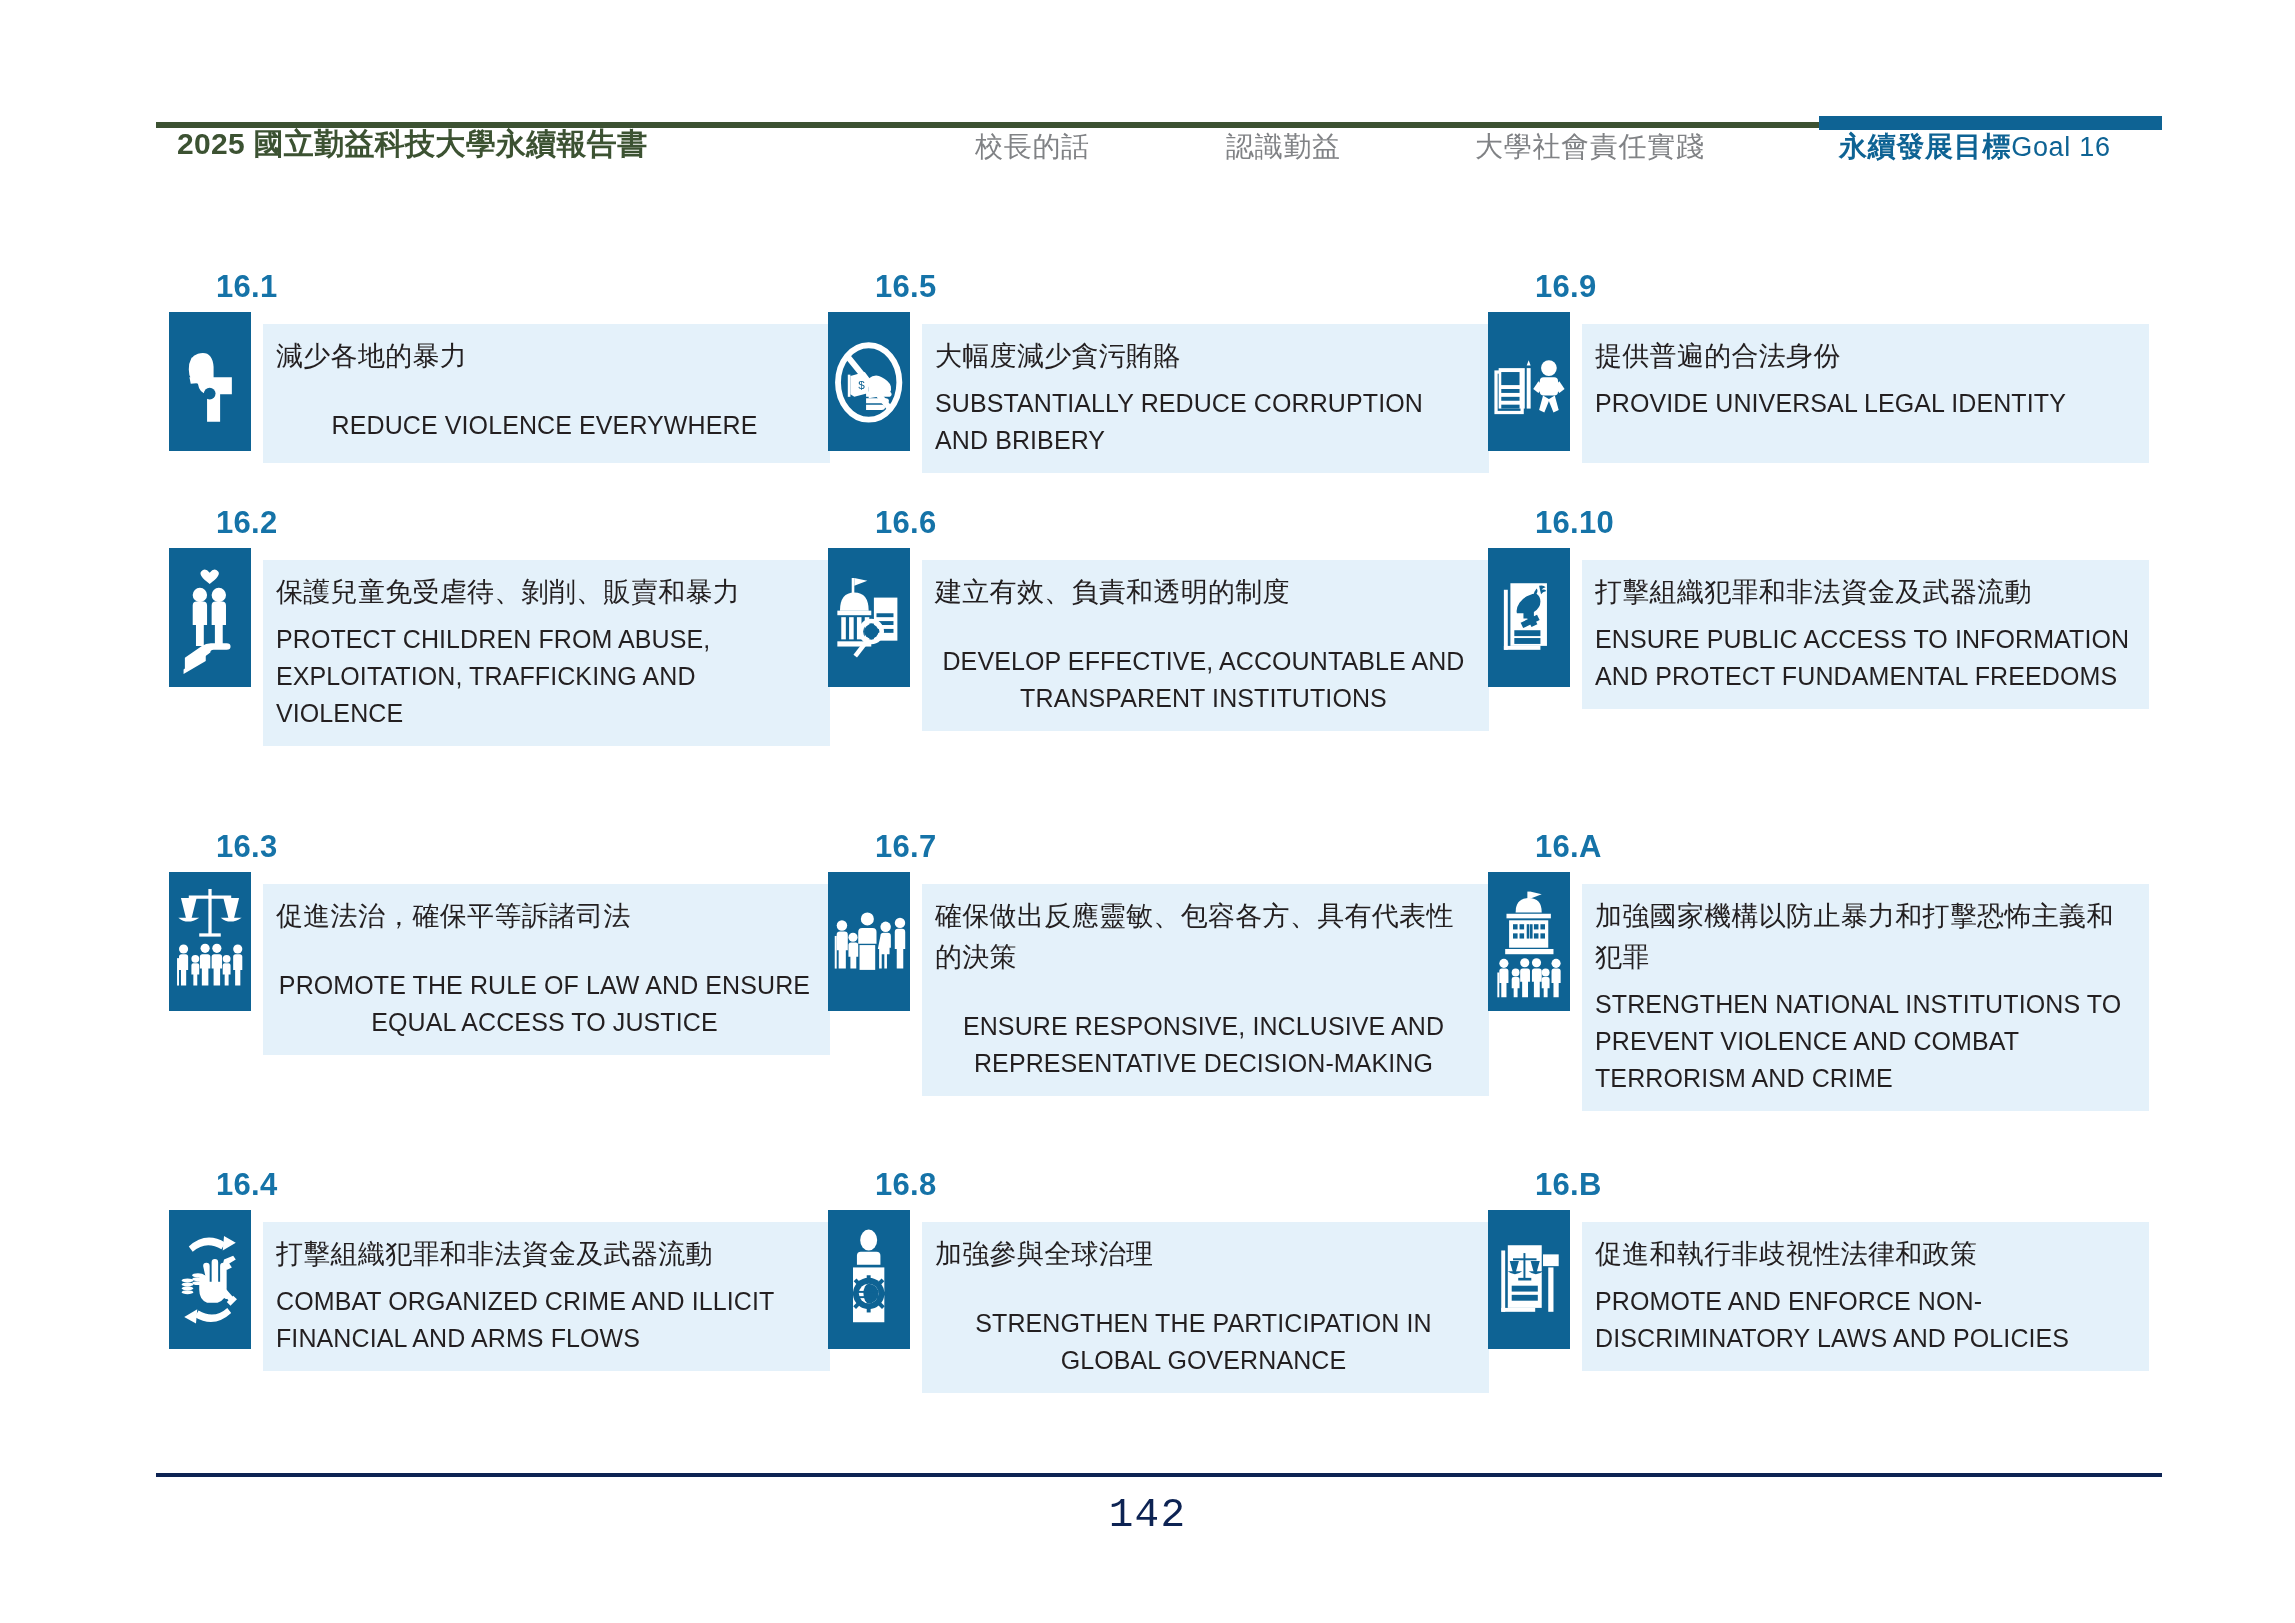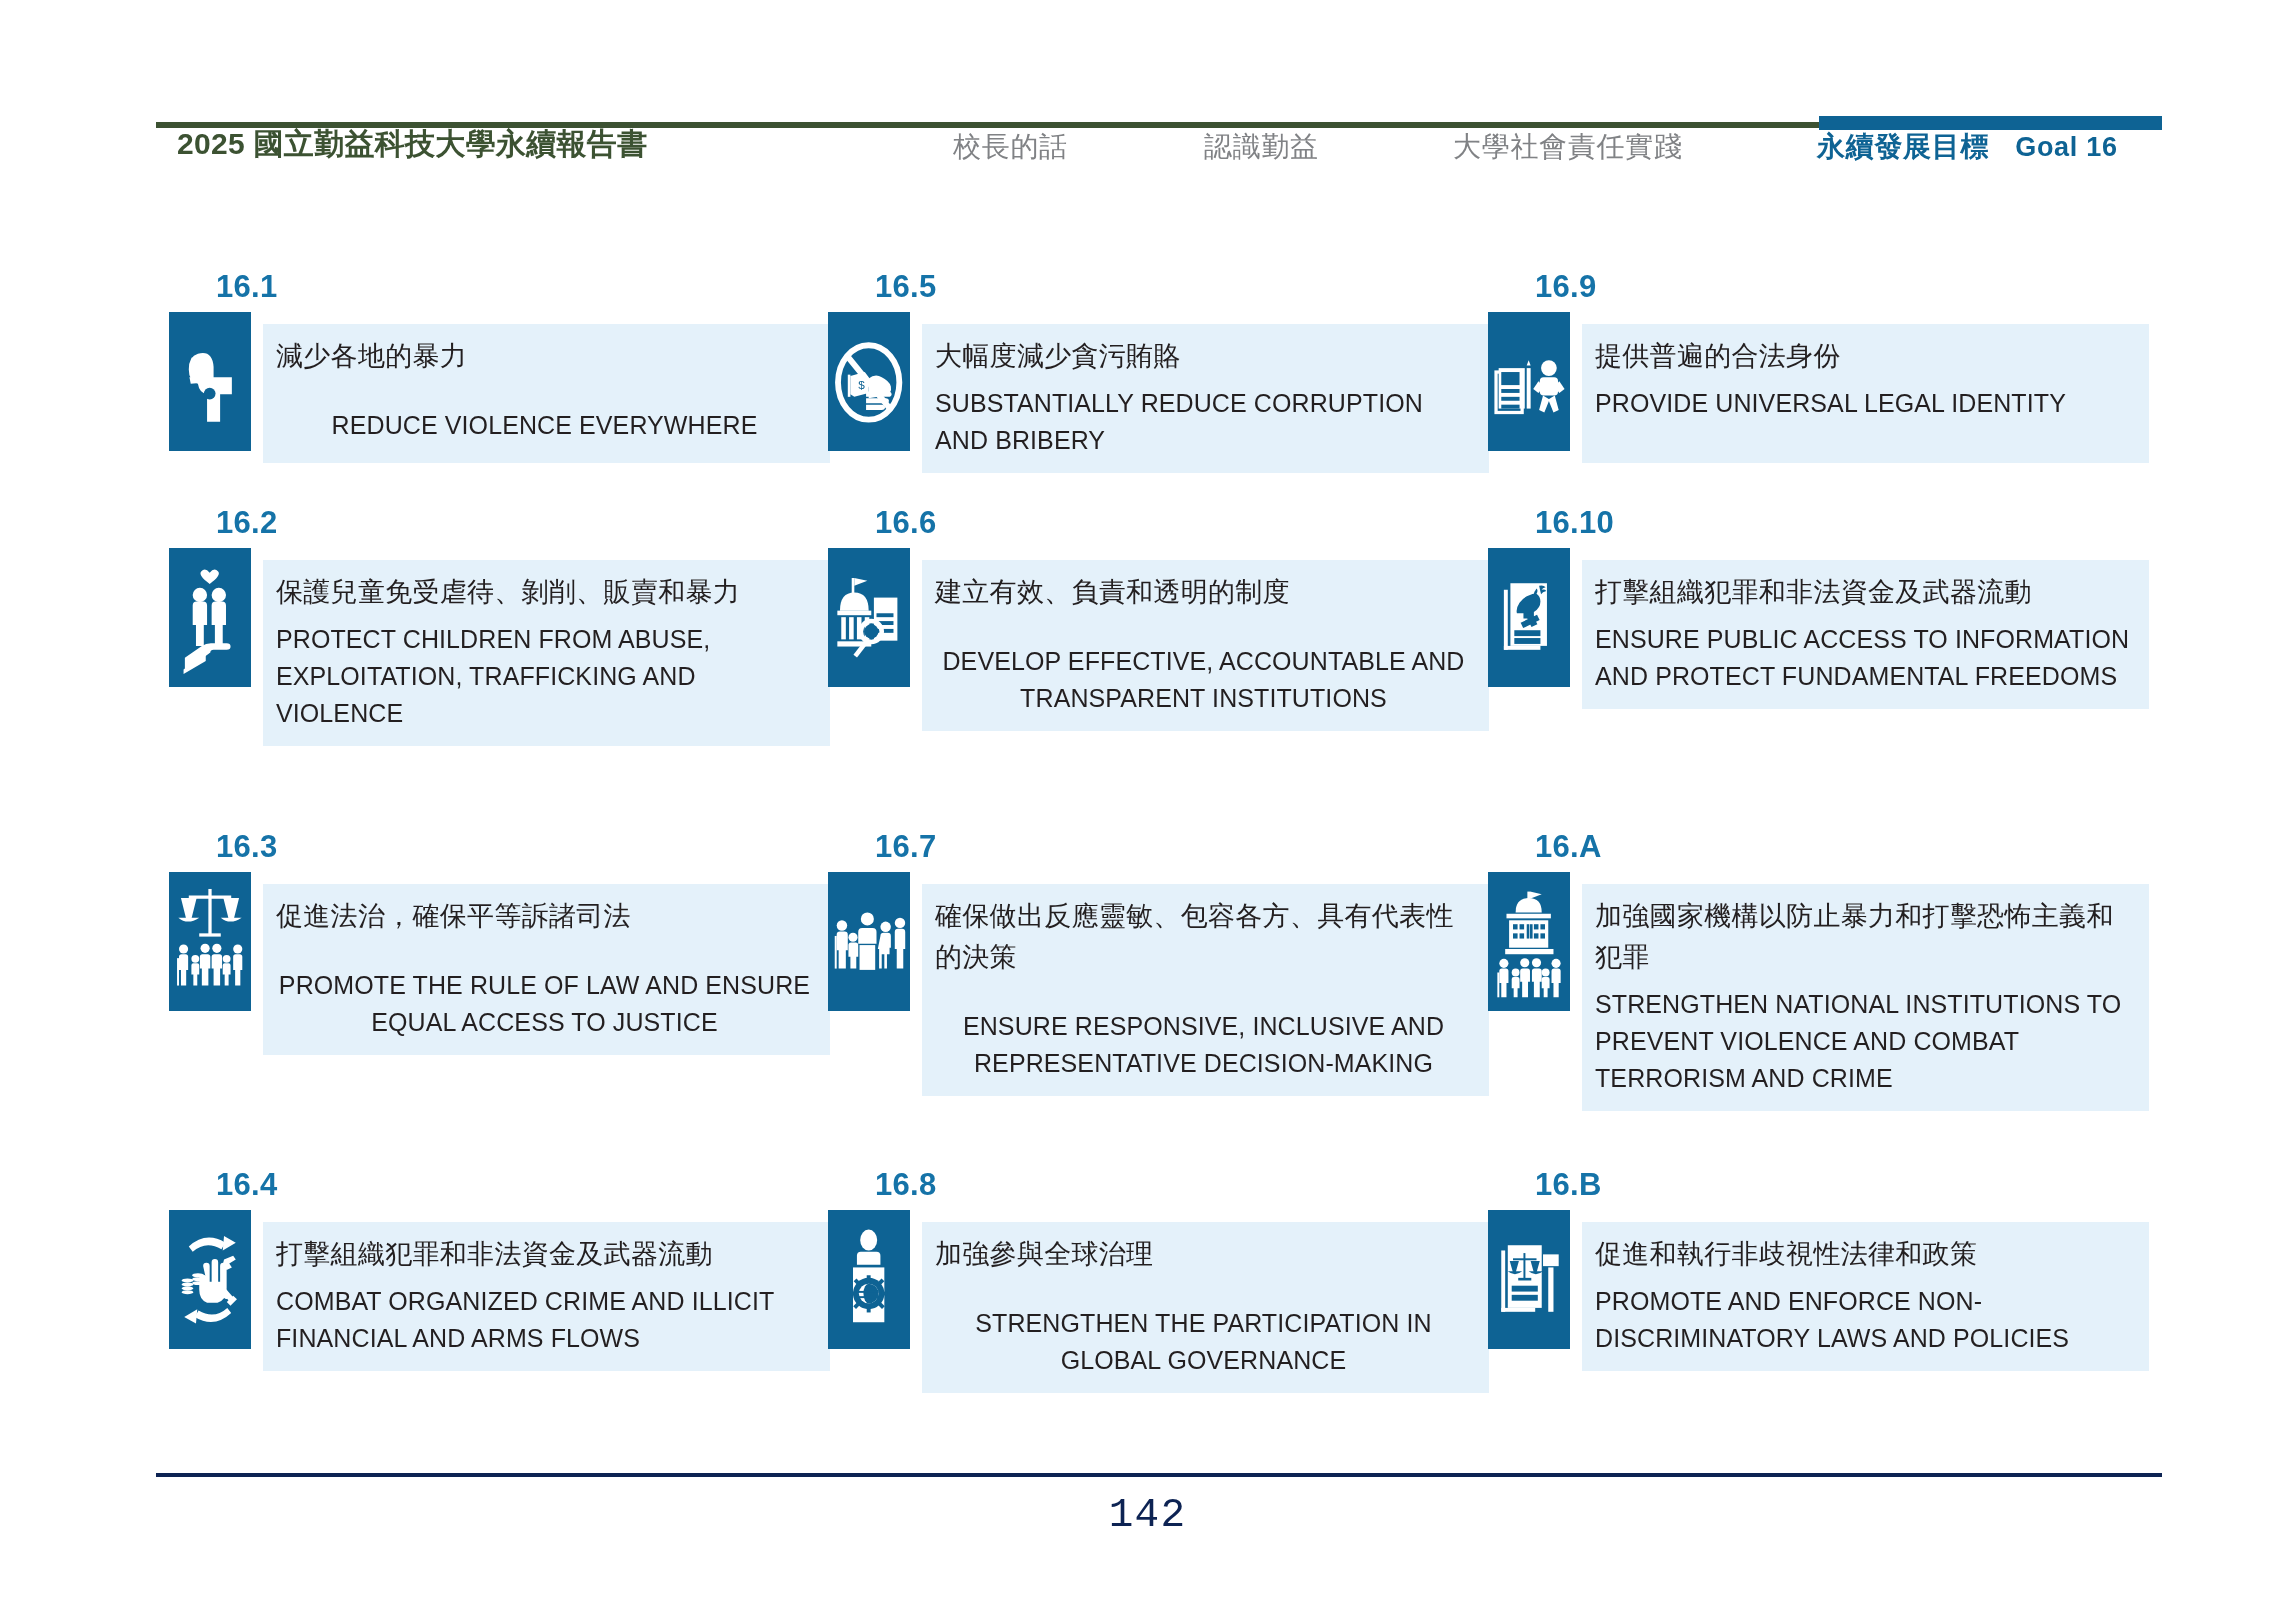--- a/index.html
+++ b/index.html
@@ -46,21 +46,21 @@
     left: 177px;
     top: 124px;
     font-size: 30px;
     font-weight: bold;
     color: #3c5232;
     letter-spacing: 0.3px;
     white-space: nowrap;
   }
   .nav {
     position: absolute;
-    left: 953px;
+    left: 975px;
     top: 128px;
     width: 1191px;
     height: 46px;
   }
   .nav-item {
     position: absolute;
     top: 0;
     font-size: 28px;
     color: #808285;
     white-space: nowrap;
@@ -73,23 +73,22 @@
     position: absolute;
     left: 864px;
     top: 0;
     font-size: 28px;
     font-weight: bold;
     color: #0e6394;
     white-space: nowrap;
     letter-spacing: 0.7px;
   }
   .nav-active .goal-label {
-    margin-left: 26px;
     font-size: 27px;
-    font-weight: bold;
+    font-weight: normal;
   }
 
   
   .grid {
     position: absolute;
     left: 0;
     top: 271px;
     width: 2295px;
   }
   .column {

